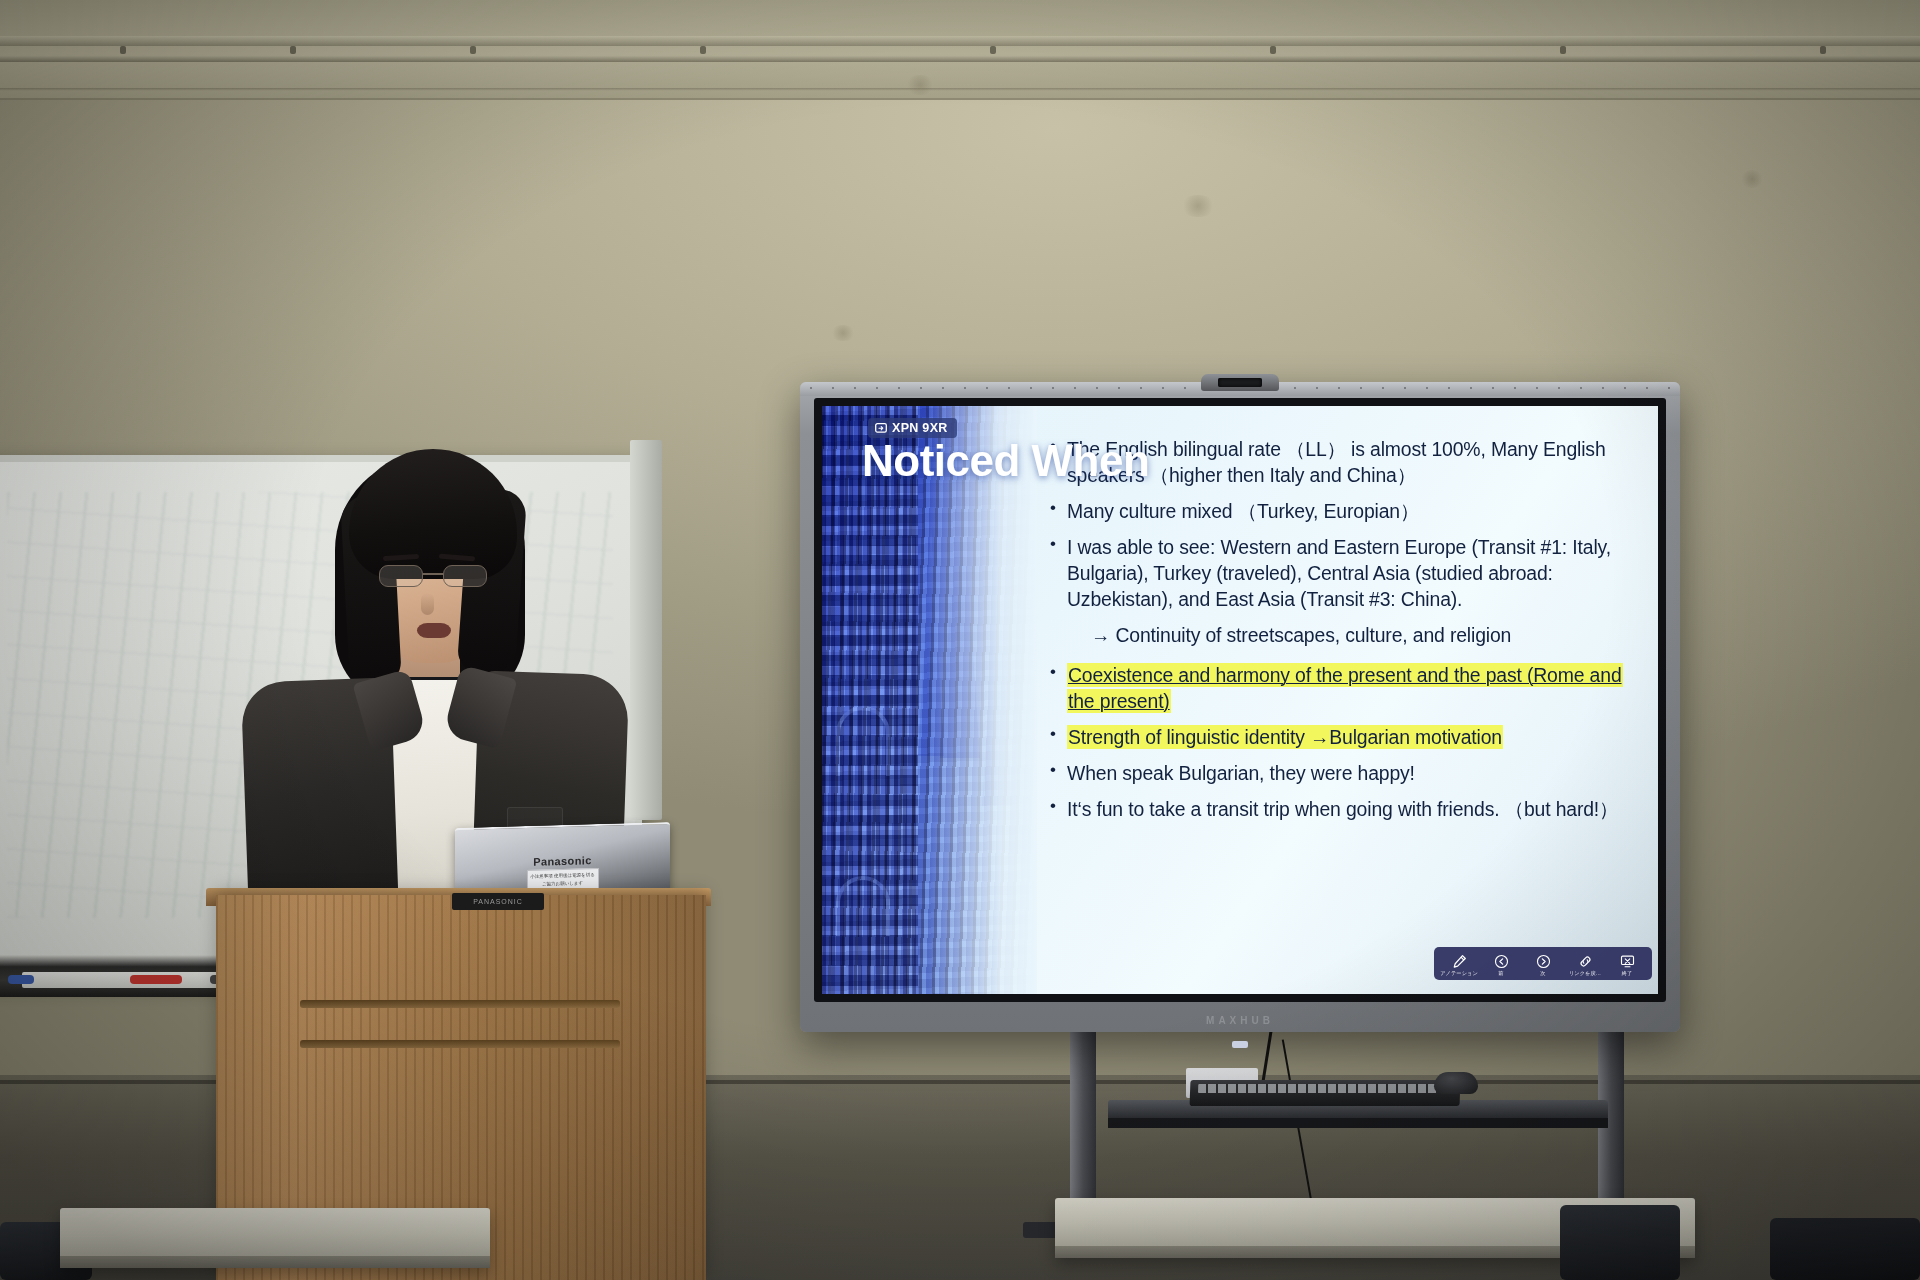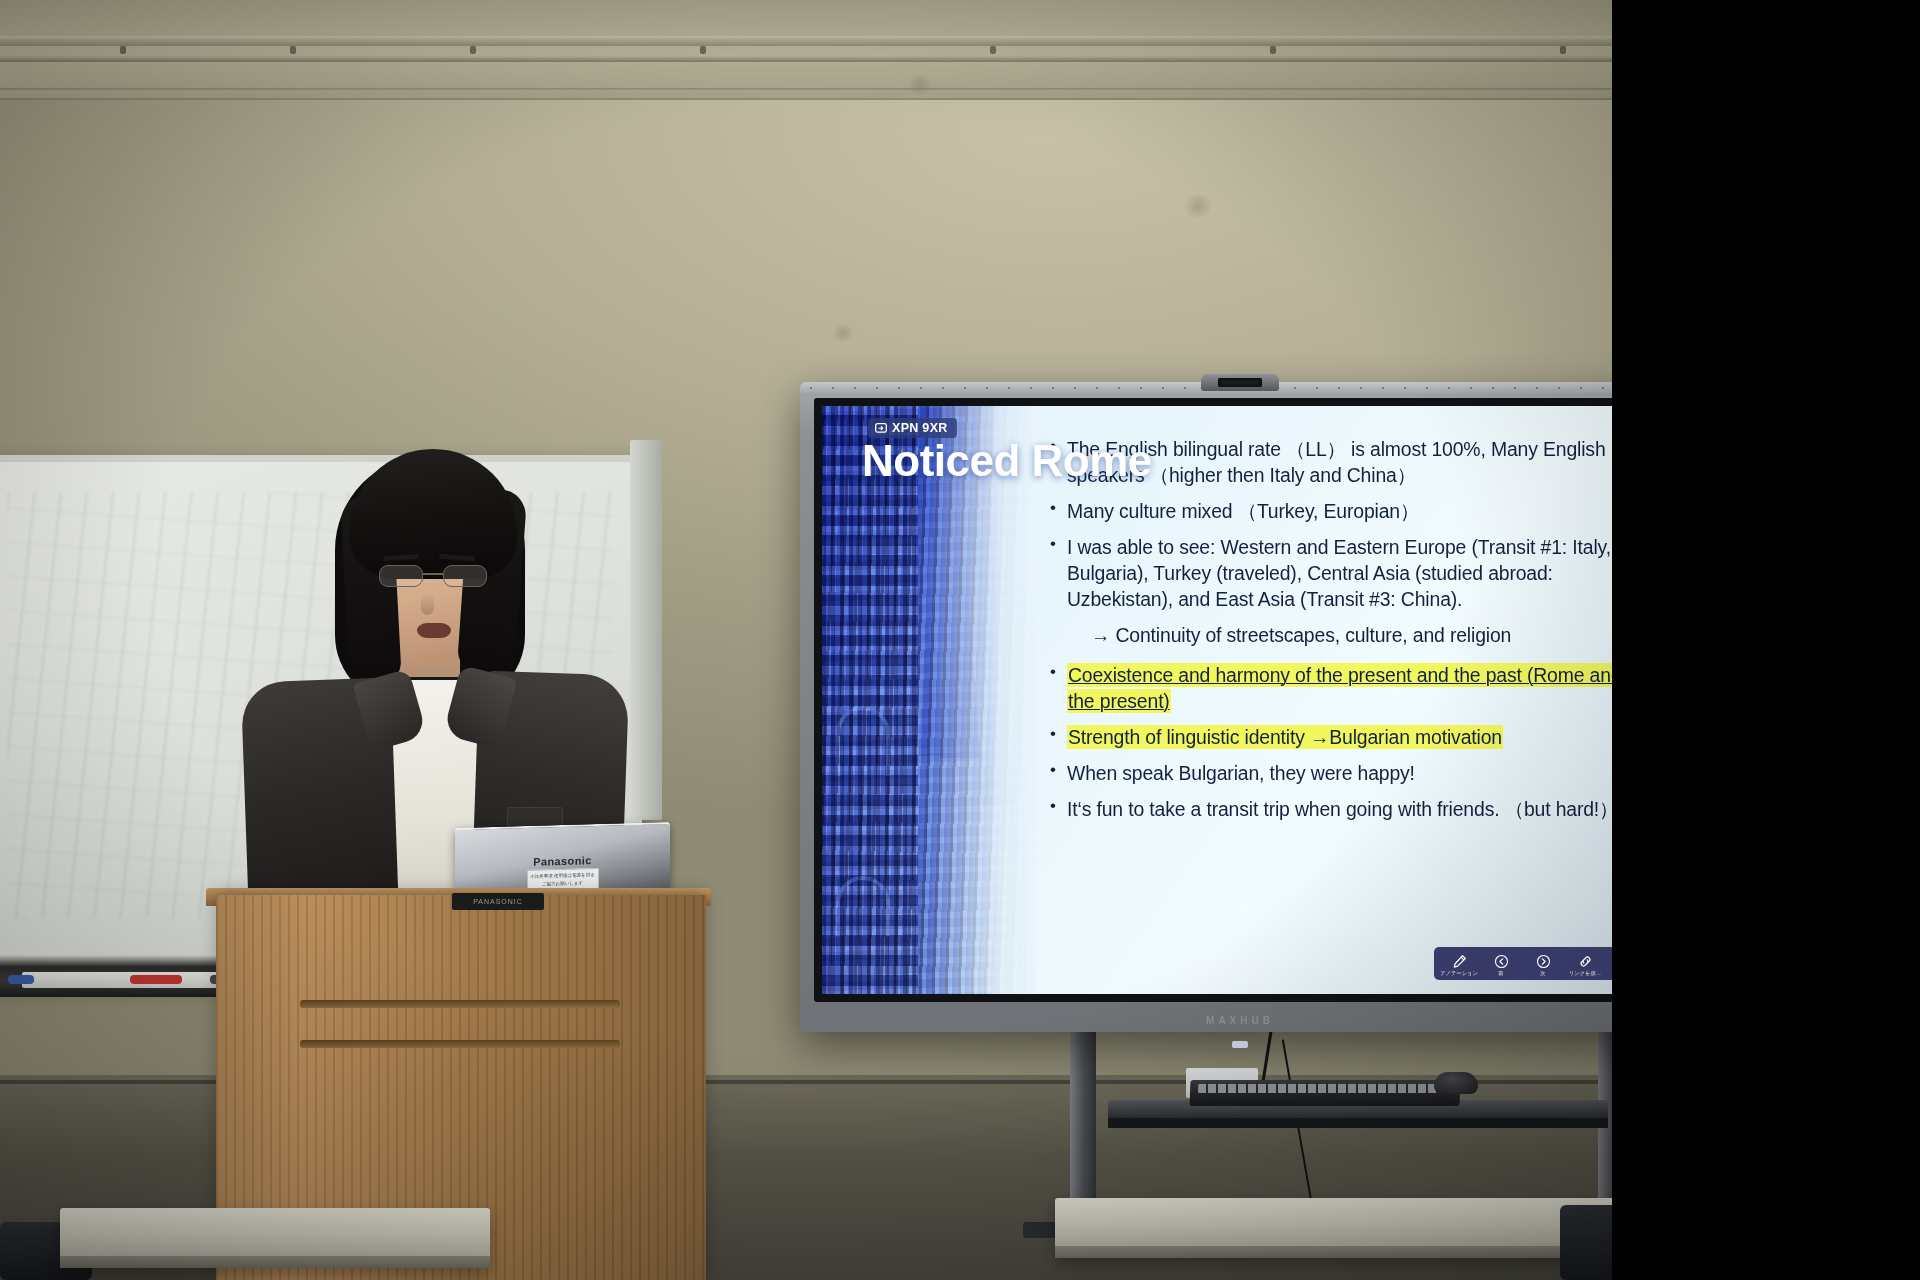--- a/index.html
+++ b/index.html
@@ -4,21 +4,21 @@
 <style>
   * { box-sizing: border-box; margin: 0; padding: 0; }
   html, body {
     width: 1920px; height: 1280px;
     overflow: hidden;
     font-family: "Liberation Sans", sans-serif;
     background: #000;
   }
   #scene {
     position: relative;
-    width: 1612px; height: 1280px;
+    width: 1920px; height: 1280px;
     overflow: hidden;
     background: #b9b49a;
   }
 
   
   .wall {
     position: absolute; left:0; top:0; width:1920px; height:1280px;
     background:
       radial-gradient(ellipse 1400px 700px at 55% 10%, #c7c2a7 0%, #b2ad93 45%, #8f8b75 100%);
   }
@@ -601,21 +601,21 @@
         <div class="badge">
           <span>
             <svg width="12" height="11" viewBox="0 0 12 11" aria-hidden="true">
               <rect x="0.7" y="0.7" width="10.6" height="8.4" rx="1.6" fill="none" stroke="#ffffff" stroke-width="1.3"></rect>
               <path d="M4 5.2 L7.6 5.2 M6.2 3.6 L7.8 5.2 L6.2 6.8" fill="none" stroke="#ffffff" stroke-width="1.1" stroke-linecap="round" stroke-linejoin="round"></path>
             </svg>
           </span>
           <span>XPN 9XR</span>
         </div>
 
-        <div class="slide-title">Noticed Rome</div>
+        <div class="slide-title">Noticed When</div>
 
         <div class="slide-body">
           <ul class="bullets" id="bullet-list">
               <li class="bul">The English bilingual rate （LL） is almost 100%, Many English speakers （higher then Italy and China）</li>
               <li class="bul">Many culture mixed （Turkey, Europian）</li>
               <li class="bul">I was able to see: Western and Eastern Europe (Transit #1: Italy, Bulgaria), Turkey (traveled), Central Asia (studied abroad: Uzbekistan), and East Asia (Transit #3: China).</li>
               <li class="sub">→ Continuity of streetscapes, culture, and religion</li>
               <li class="bul"><span class="hl u">Coexistence and harmony of the present and the past (Rome and the present)</span></li>
               <li class="bul"><span class="hl">Strength of linguistic identity →Bulgarian motivation</span></li>
               <li class="bul">When speak Bulgarian, they were happy!</li>

